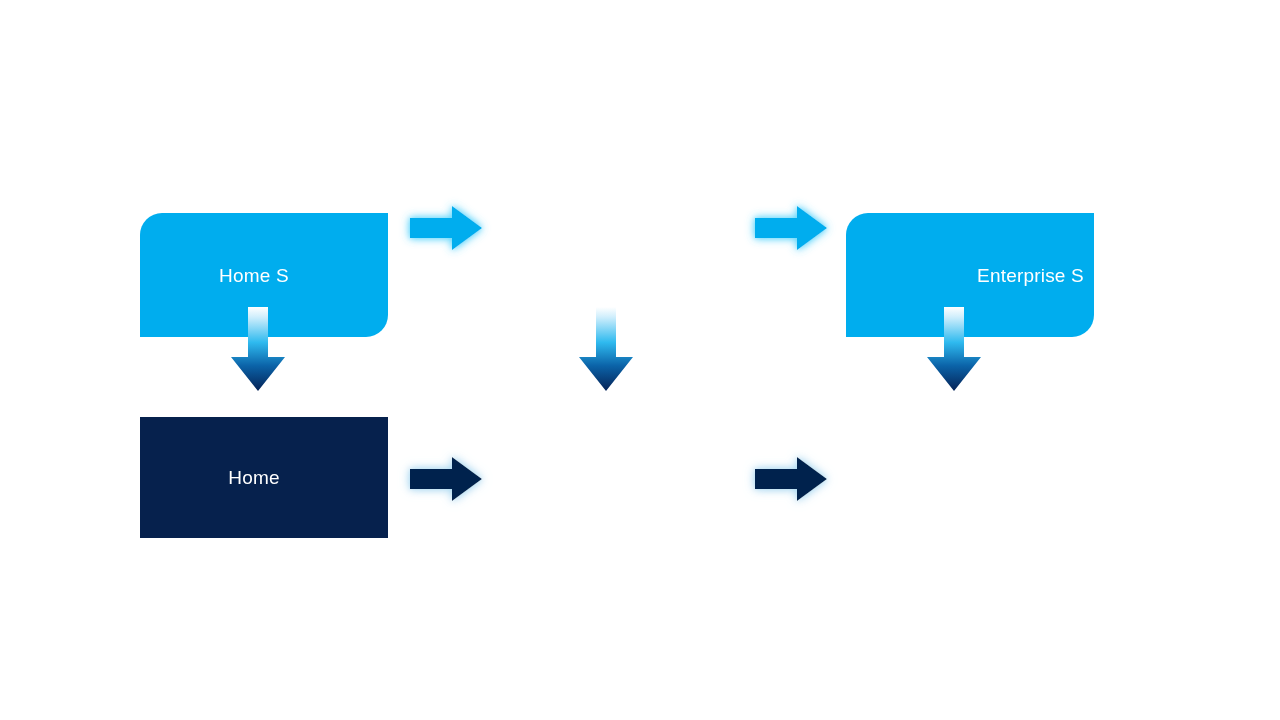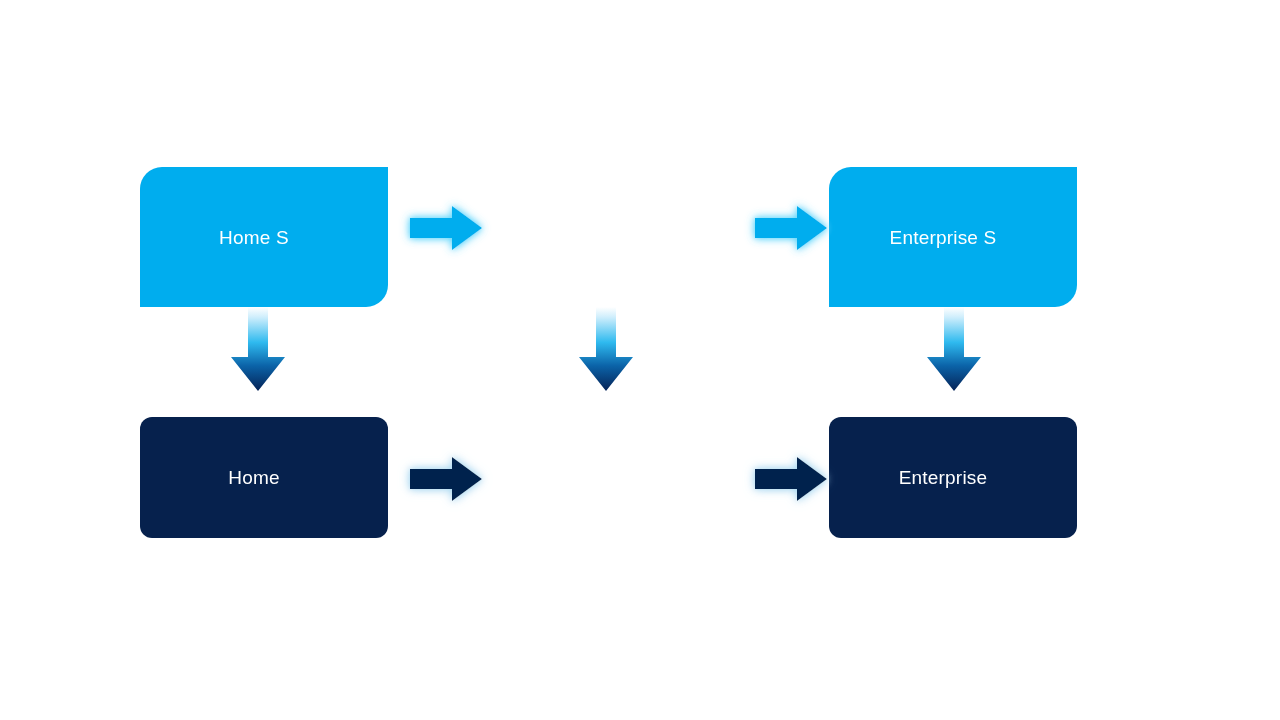--- a/index.html
+++ b/index.html
@@ -37,34 +37,35 @@
     font-weight: 400;
     letter-spacing: 0.2px;
     line-height: 1;
     white-space: nowrap;
     
     transform: translateX(-10px);
   }
 
   .node-top {
     width: 248px;
-    height: 140px;
+    height: 124px;
     background: #00adee;
     border-radius: 22px 0 22px 0;
+    margin-top: 46px;
   }
   .node-bottom {
     width: 248px;
     height: 121px;
     background: #06214d;
-    border-radius: 12px;
+    border-radius: 0;
   }
 
   .col-1 { left: 140px; }
   .col-2 { left: 484px; }
-  .col-3 { left: 829px; }
+  .col-3 { left: 846px; justify-content: flex-end; }
 
   .row-top    { top: 167px; }
   .row-bottom { top: 417px; }
 
   
   .h-arrow {
     position: absolute;
     width: 84px;
     height: 60px;
     top: 198px;
@@ -94,23 +95,20 @@
 
   <div class="node node-top row-top col-1">
     <span class="node-label">Home S</span>
   </div>
   <div class="node node-top row-top col-3">
     <span class="node-label">Enterprise S</span>
   </div>
 
   <div class="node node-bottom row-bottom col-1">
     <span class="node-label">Home</span>
-  </div>
-  <div class="node node-bottom row-bottom col-3">
-    <span class="node-label">Enterprise</span>
   </div>
 
   <svg width="0" height="0" style="position:absolute" aria-hidden="true">
     <defs>
       <filter id="glow-cyan" x="-60%" y="-60%" width="220%" height="220%">
         <feDropShadow dx="0" dy="0" stdDeviation="4.5" flood-color="#53d3fb" flood-opacity="0.95"></feDropShadow>
         <feDropShadow dx="0" dy="0" stdDeviation="2" flood-color="#8fe3fd" flood-opacity="0.8"></feDropShadow>
       </filter>
       <filter id="glow-navy" x="-60%" y="-60%" width="220%" height="220%">
         <feDropShadow dx="0" dy="0" stdDeviation="5" flood-color="#9fd3ef" flood-opacity="0.85"></feDropShadow>

